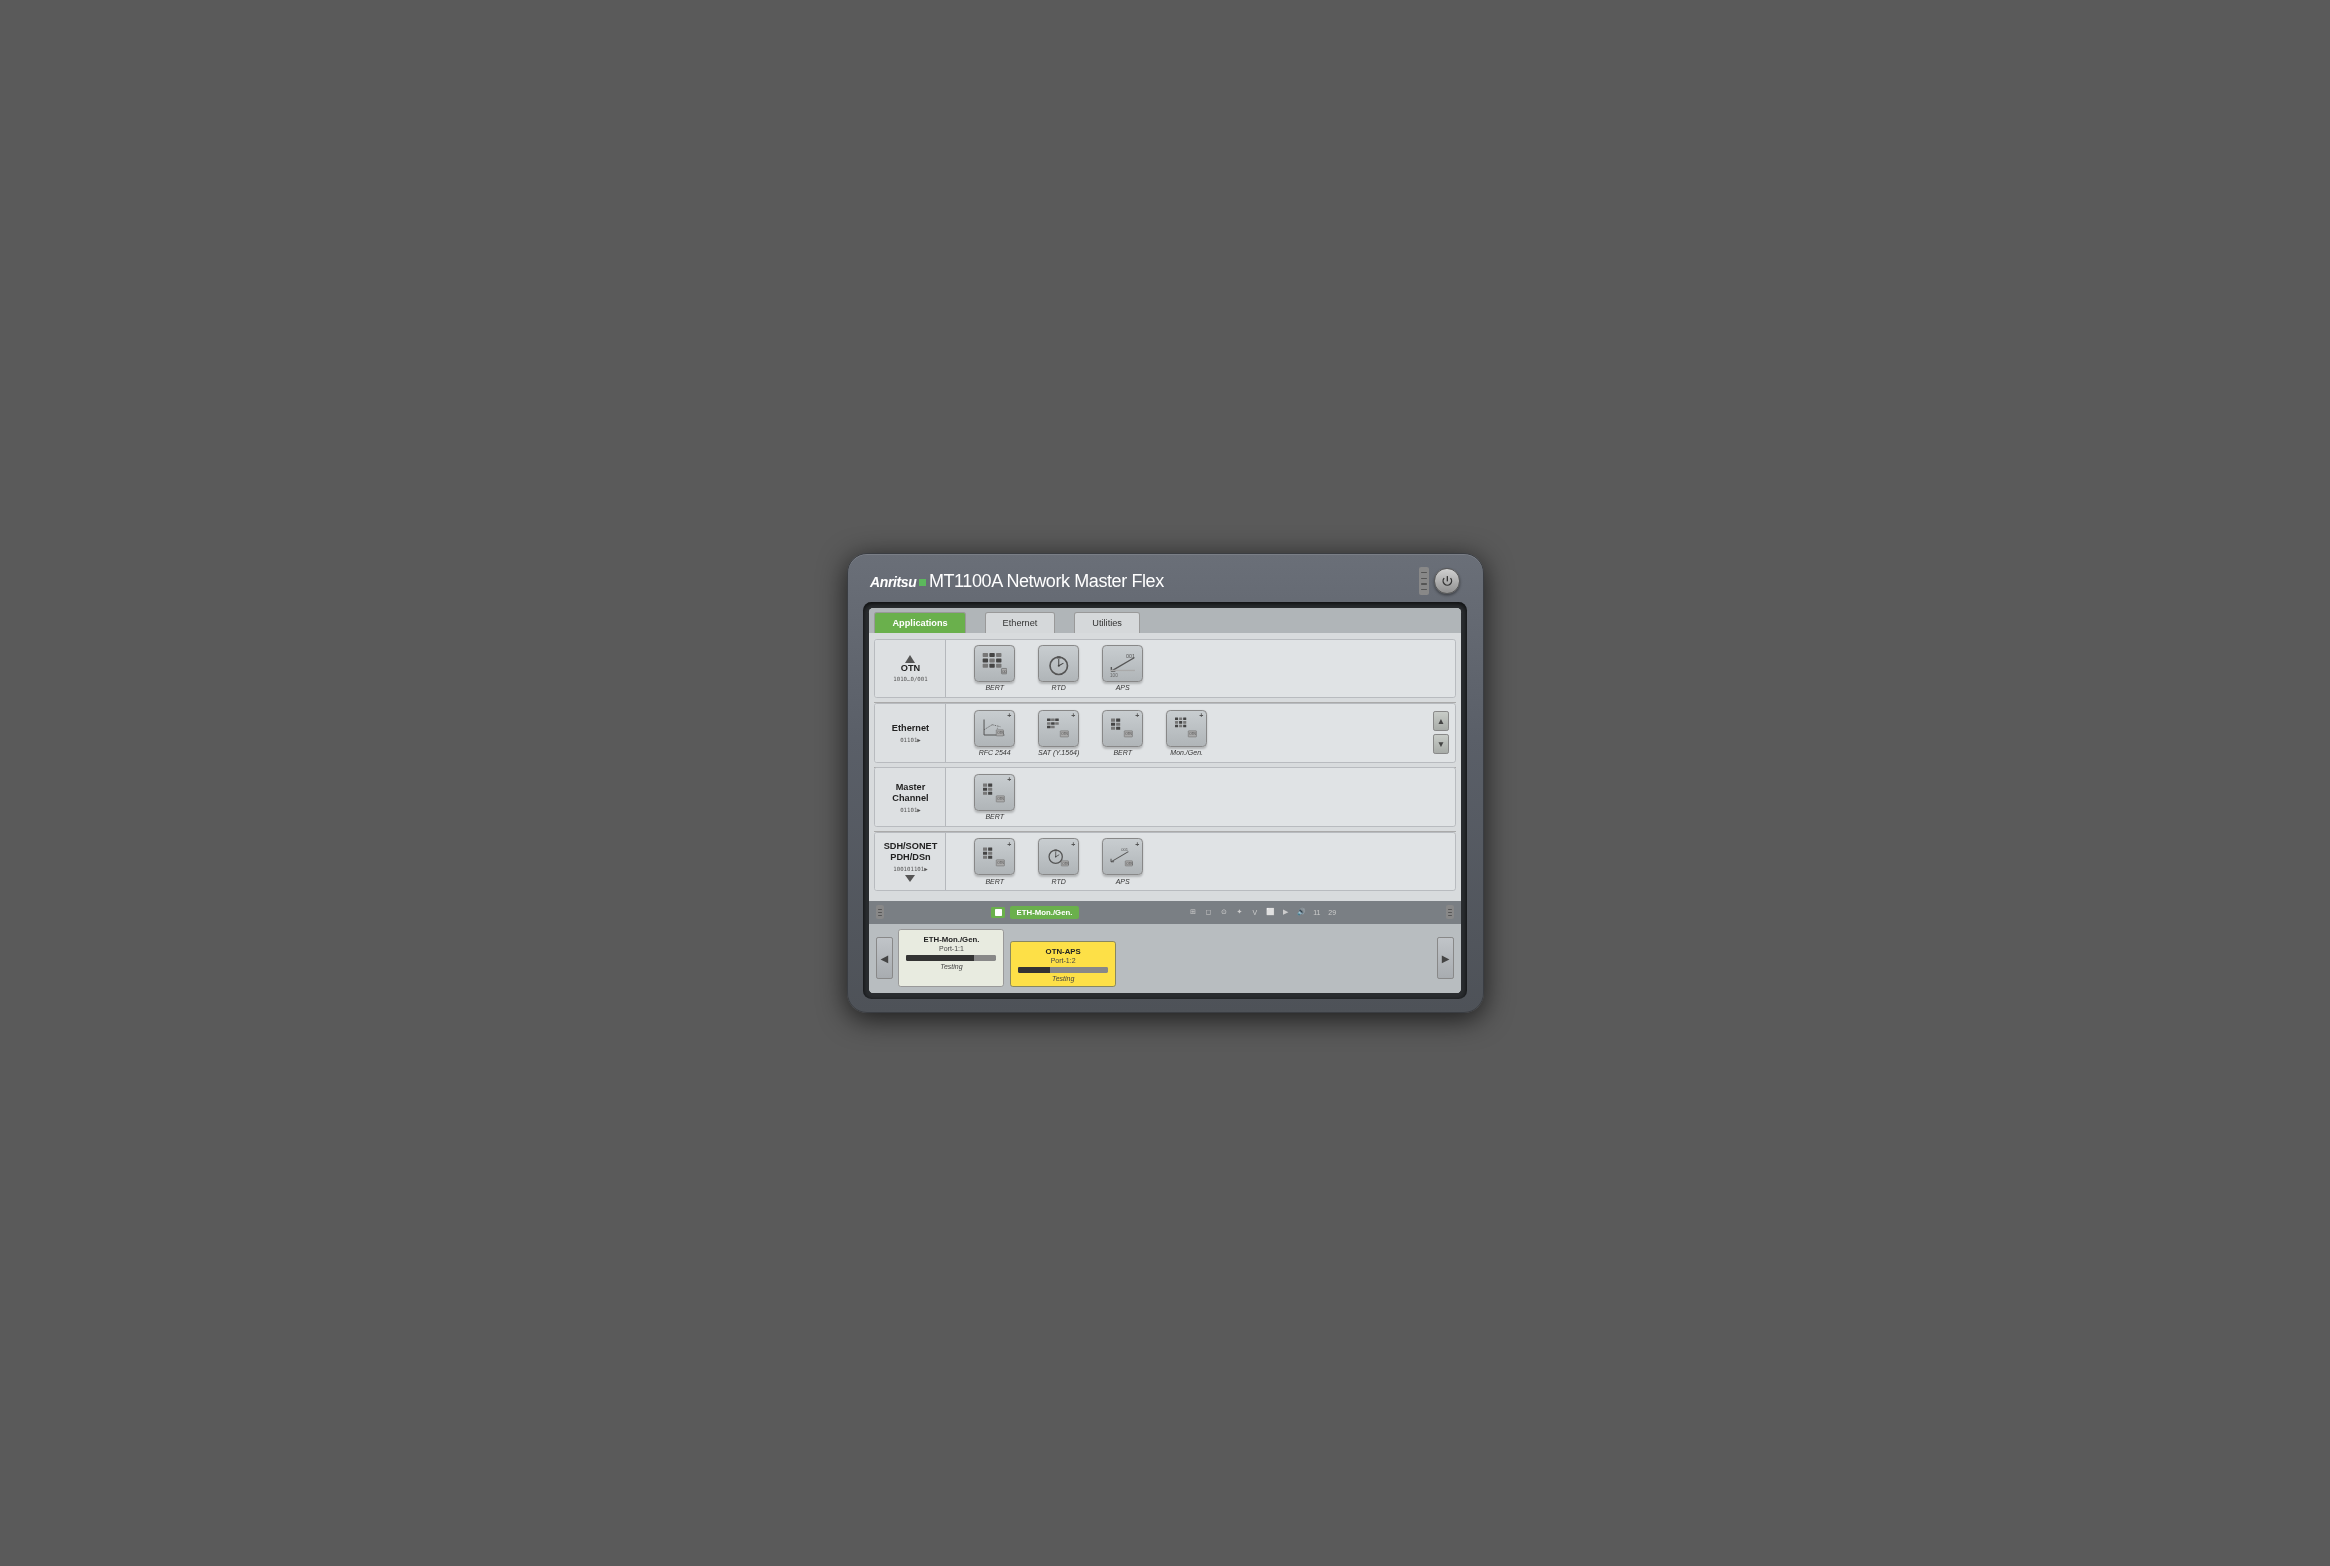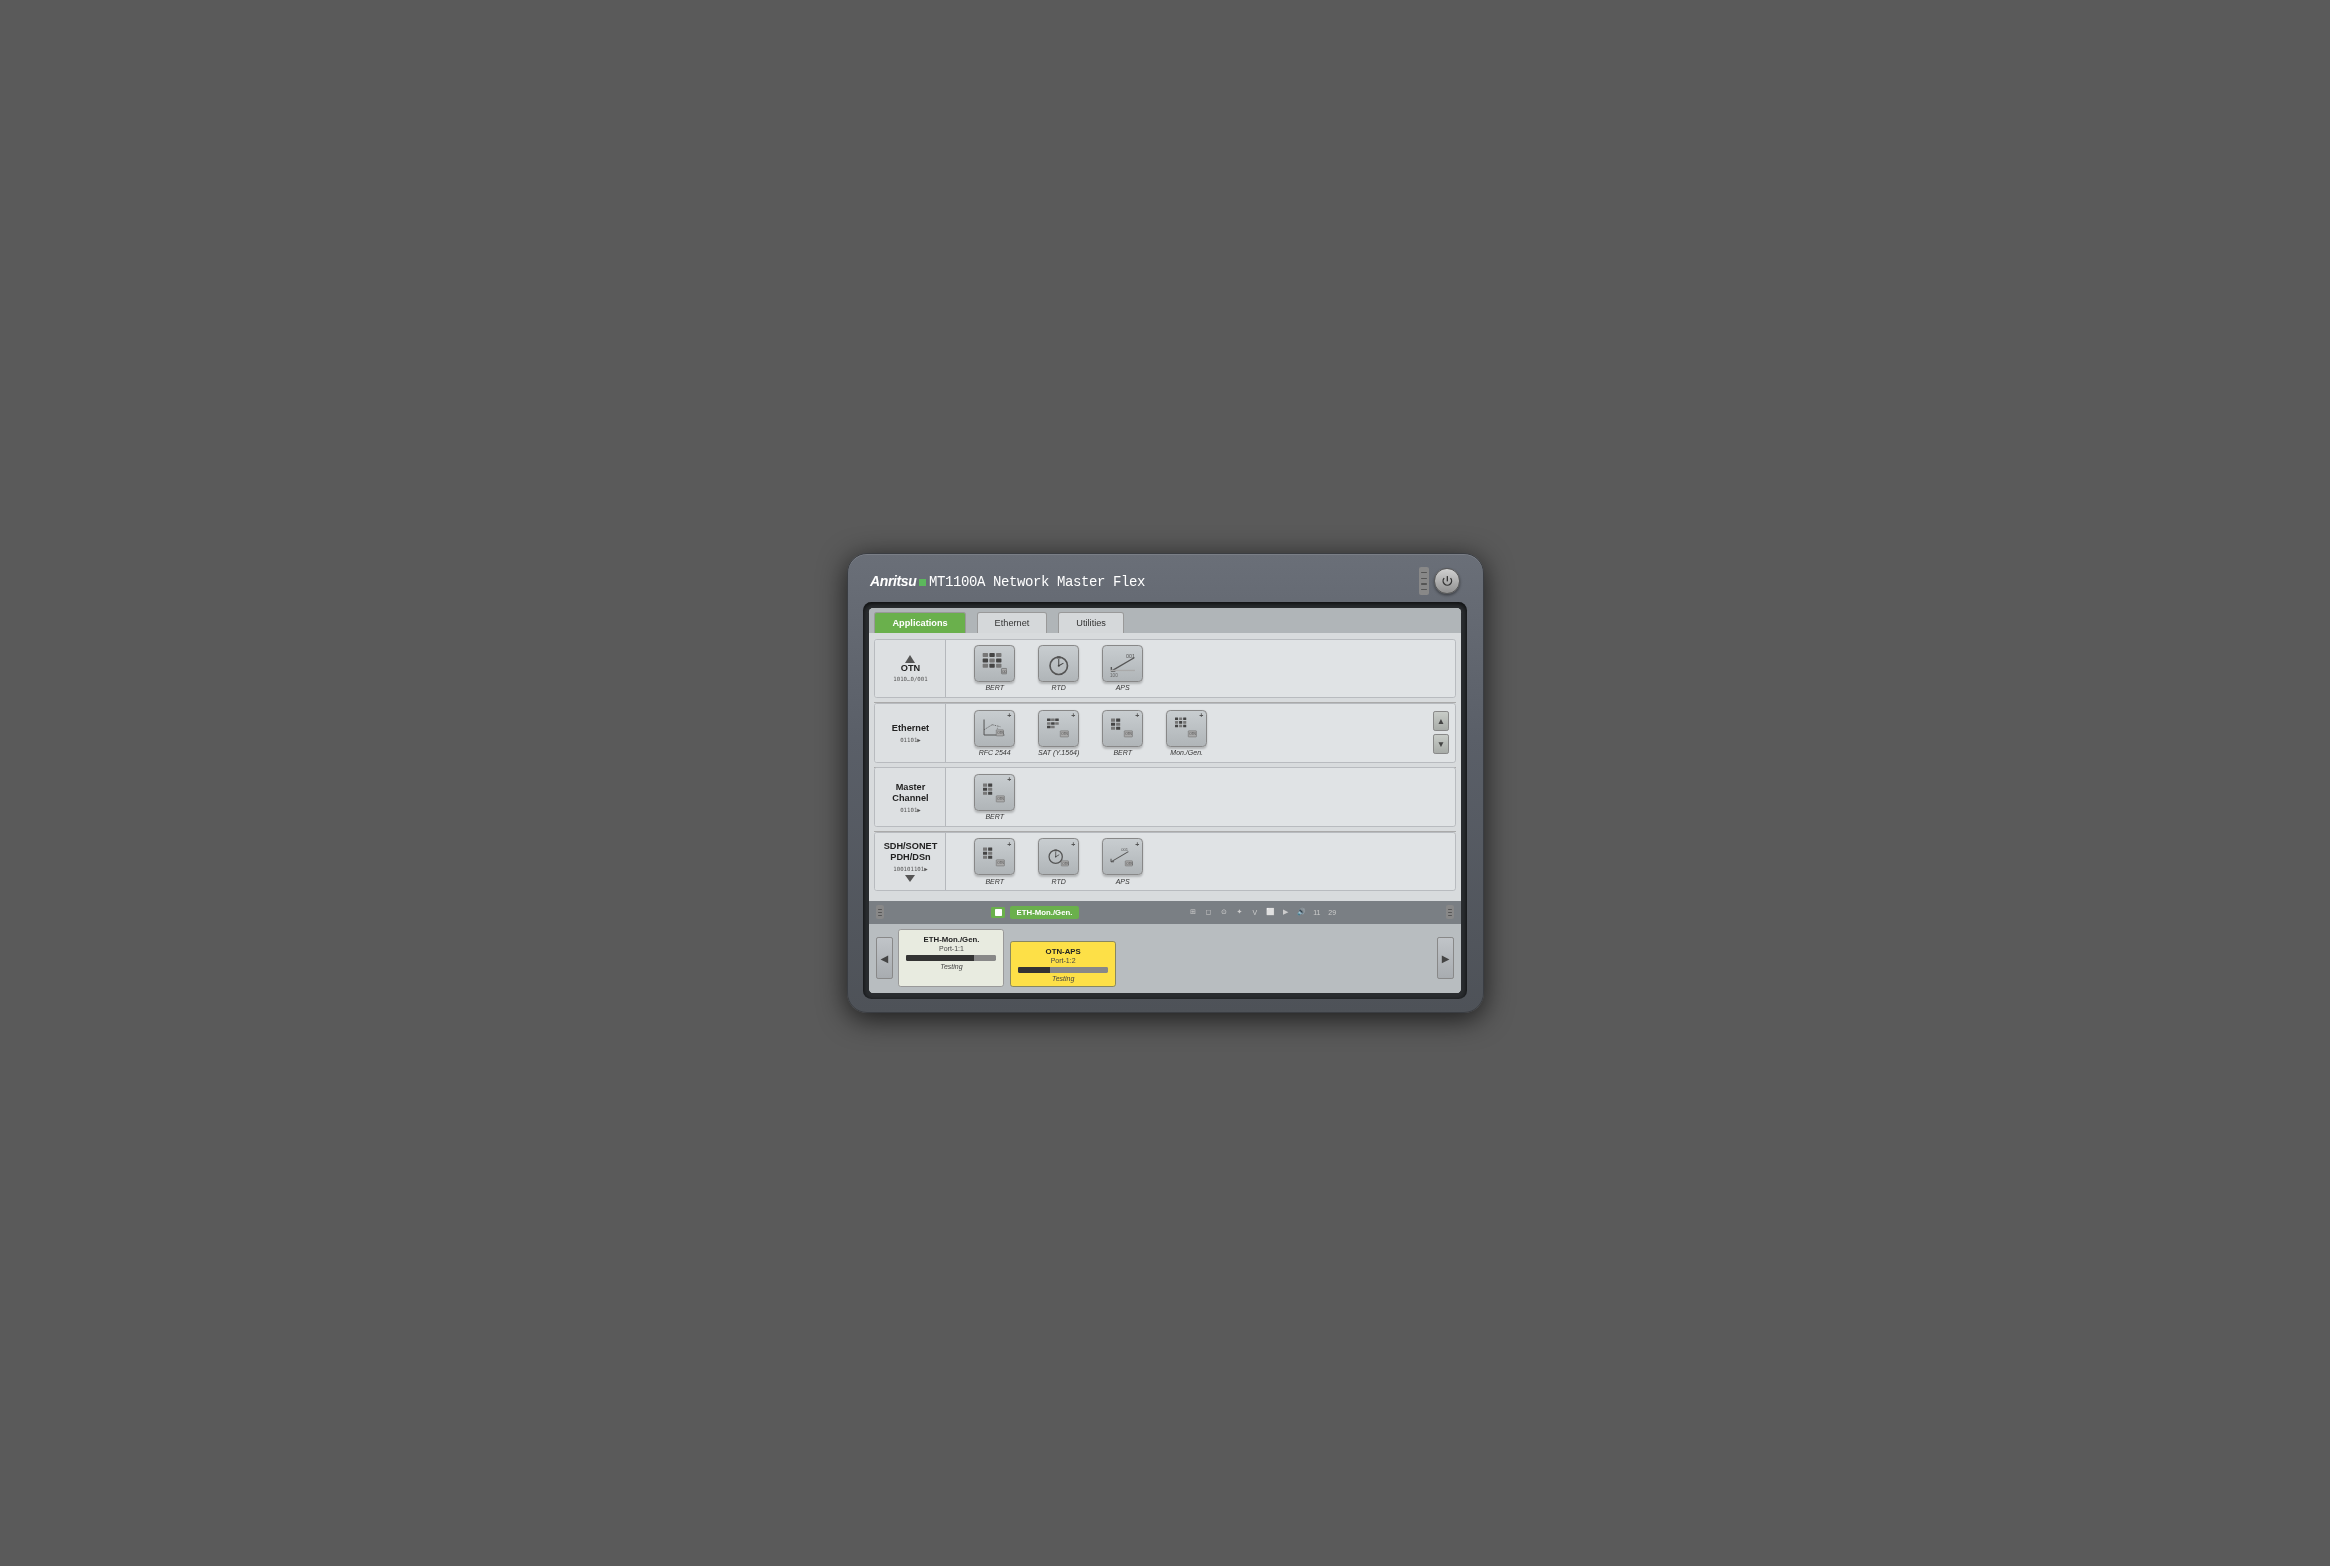--- a/index.html
+++ b/index.html
@@ -42,23 +42,22 @@
     }
     .brand-text span.square {
       display: inline-block;
       width: 7px;
       height: 7px;
       background: #5cb85c;
       margin: 0 2.8px;
       vertical-align: middle;
     }
     .brand-model {
-      font-size: 14px;
+      font-size: 18px;
       font-weight: normal;
-      font-family: Liberation Mono, monospace;
     }
 
     .top-right-controls {
       display: flex;
       align-items: center;
       gap: 5.7px;
     }
 
     .grip-bar {
       width: 10px;
@@ -106,21 +105,21 @@
       border-radius: 4.2px;
       overflow: hidden;
       position: relative;
     }
 
     
     .tab-bar {
       display: flex;
       background: #b0b5b8;
       padding: 4.2px 5.7px 0;
-      gap: 11px;
+      gap: 19px;
     }
     .tab {
       padding: 5px 17px;
       border-radius: 2.8px 2.8px 0 0;
       font-size: 9.2px;
       cursor: pointer;
       border: 0.7px solid #999;
       border-bottom: none;
     }
     .tab.active {

